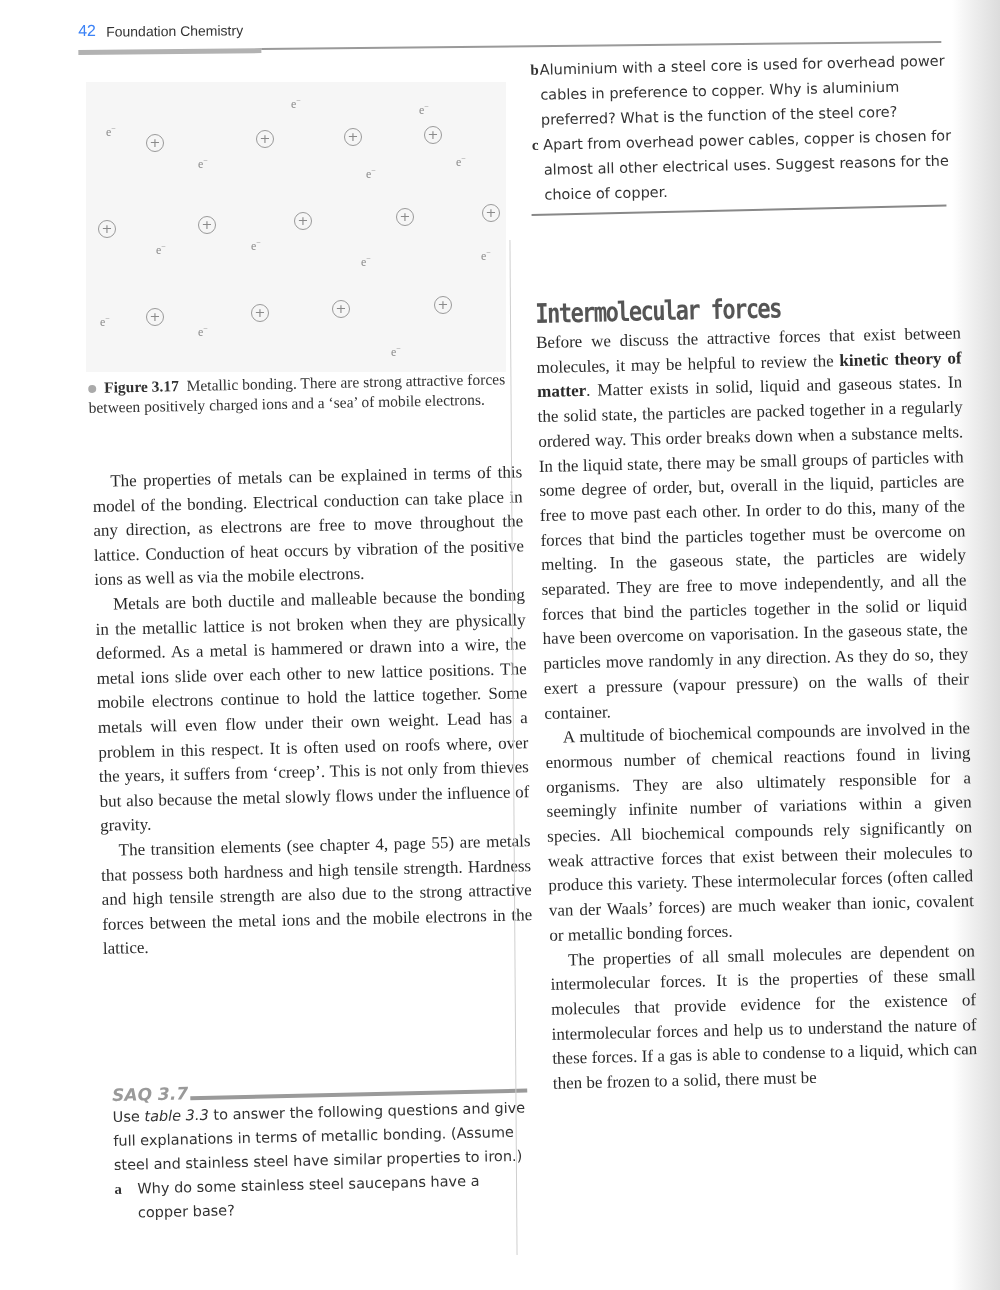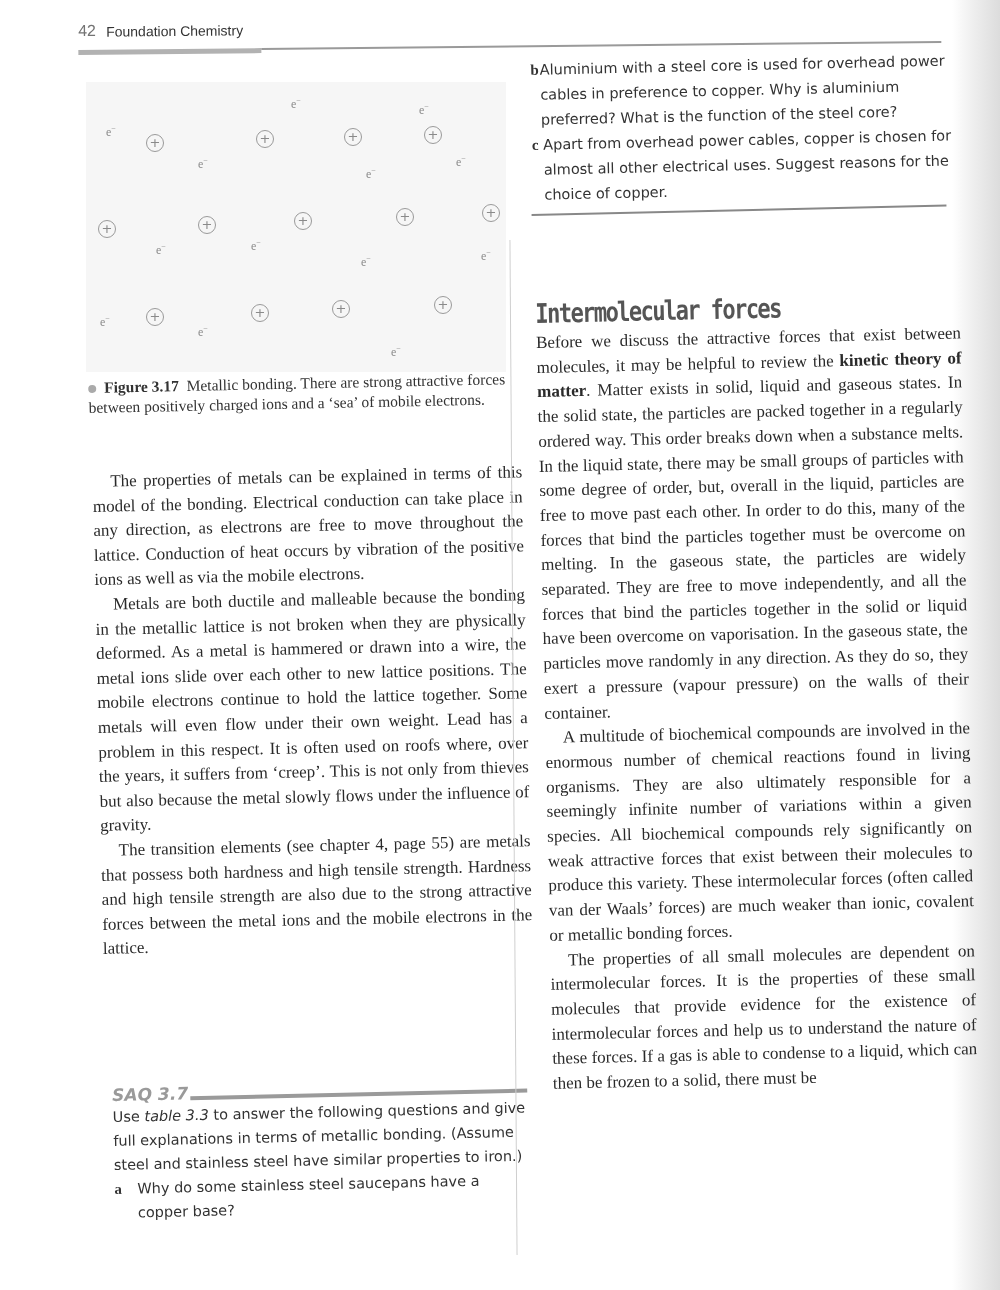--- a/index.html
+++ b/index.html
@@ -1,21 +1,21 @@
 <!DOCTYPE html>
 <html><head>
 <meta charset="utf-8">
 <style>
   html,body{margin:0;padding:0;}
   body{width:1000px;height:1290px;background:#ffffff;position:relative;overflow:hidden;
        font-family:"Liberation Serif","DejaVu Serif",serif;color:#2a2a2a;}
   .page-edge{position:absolute;top:0;right:0;width:48px;height:1290px;
        background:linear-gradient(to right,#ffffff 0%,#f0f0f0 40%,#dcdcdc 100%);}
   .header{position:absolute;left:78px;top:18px;width:880px;height:40px;transform:rotate(-0.6deg);transform-origin:left top;}
-  .header .num{font-family:"Liberation Sans","DejaVu Sans",sans-serif;font-size:16px;color:#737373;position:absolute;left:0;top:4px;}
+  .header .num{font-family:"Liberation Sans","DejaVu Sans",sans-serif;font-size:16px;color:#3b82f6;position:absolute;left:0;top:4px;}
   .header .title{font-family:"Liberation Sans","DejaVu Sans",sans-serif;font-size:14px;color:#333;position:absolute;left:28px;top:6px;}
   .header .bar-thick{position:absolute;left:0;top:32px;width:183px;height:5px;background:#b2b2b2;}
   .header .bar-thin{position:absolute;left:183px;top:32px;width:680px;height:1.5px;background:#9a9a9a;}
 
   .figure{position:absolute;left:86px;top:82px;width:420px;height:290px;background:#f6f6f6;}
   .figure .ion{position:absolute;width:16px;height:16px;border:1px solid #9a9a9a;border-radius:50%;
        color:#8a8a8a;font-family:"DejaVu Sans",sans-serif;font-size:13px;line-height:16px;text-align:center;}
   .figure .el{position:absolute;color:#8a8a8a;font-size:12px;}
   .figure .el sup{font-size:8px;}
 

